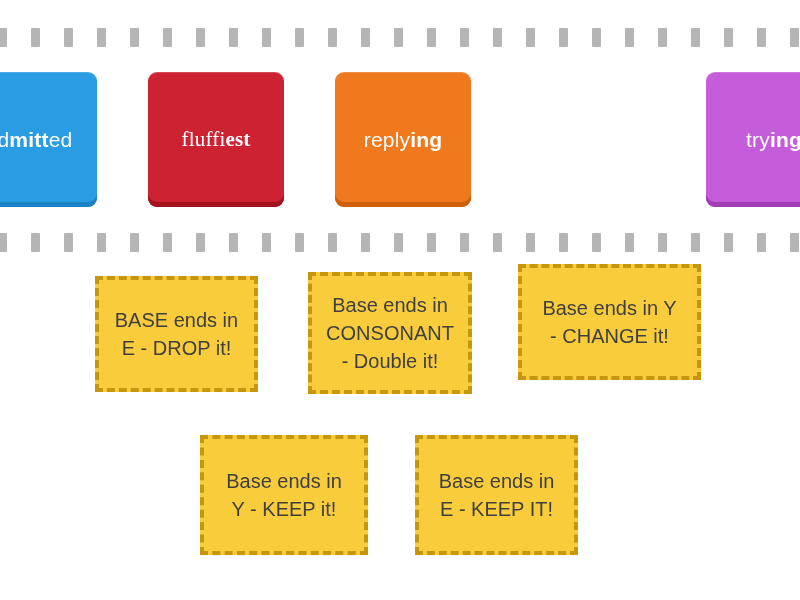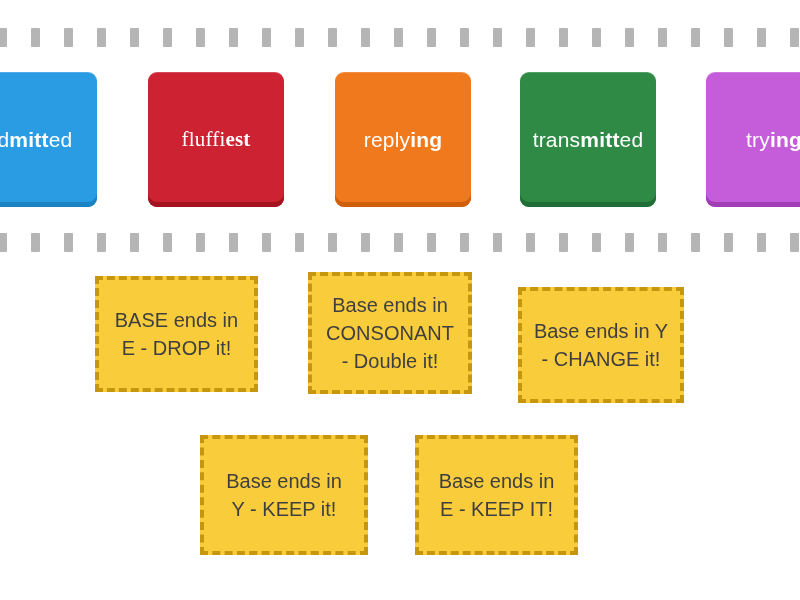--- a/index.html
+++ b/index.html
@@ -25,21 +25,21 @@
     position:absolute;box-sizing:border-box;
     background:var(--box-fill,#f9cc3b);
     border:4px dashed var(--box-border,#c6970e);
     display:flex;align-items:center;justify-content:center;
     text-align:center;color:var(--box-text,#3f3f3f);
     font-size:20px;line-height:28px;cursor:pointer;
   }
   .abox-text{white-space:pre-line;}
   .b0{left:95px;top:276px;width:163px;height:116px}
   .b1{left:308px;top:272px;width:164px;height:122px}
-  .b2{left:518px;top:287px;width:166px;height:116px}
+  .b2{left:518px;top:264px;width:183px;height:116px}
   .b3{left:200px;top:435px;width:168px;height:120px}
   .b4{left:415px;top:435px;width:163px;height:120px}
 </style>
 </head>
 <body>
 
 <div class="stage">
 
   <div class="perf-row top">
       <span class="perf"></span>
@@ -98,23 +98,20 @@
 
   <div class="card c0" style="background-color: rgb(42, 156, 228); box-shadow: rgb(27, 130, 196) 0px -5px 0px inset, rgba(255, 255, 255, 0.18) 0px 1px 0px inset;">
     <span class="word"><span>ad</span><span class="b">mitt</span><span>ed</span></span>
   </div>
   <div class="card c1" style="background-color: rgb(205, 34, 50); box-shadow: rgb(165, 18, 31) 0px -5px 0px inset, rgba(255, 255, 255, 0.18) 0px 1px 0px inset; font-family: Liberation Serif, serif;">
     <span class="word"><span>fluffi</span><span class="b">est</span><span></span></span>
   </div>
   <div class="card c2" style="background-color: rgb(240, 121, 30); box-shadow: rgb(207, 95, 10) 0px -5px 0px inset, rgba(255, 255, 255, 0.18) 0px 1px 0px inset;">
     <span class="word"><span>reply</span><span class="b">ing</span><span></span></span>
   </div>
-  <div class="card c3" style="background-color: rgb(46, 138, 69); box-shadow: rgb(31, 110, 53) 0px -5px 0px inset, rgba(255, 255, 255, 0.18) 0px 1px 0px inset;">
-    <span class="word"><span>trans</span><span class="b">mitt</span><span>ed</span></span>
-  </div>
   <div class="card c4" style="background-color: rgb(197, 92, 217); box-shadow: rgb(162, 61, 182) 0px -5px 0px inset, rgba(255, 255, 255, 0.18) 0px 1px 0px inset;">
     <span class="word"><span>try</span><span class="b">ing</span><span></span></span>
   </div>
 
   <div class="abox b0">
     <span class="abox-text">BASE ends in
 E - DROP it!</span>
   </div>
   <div class="abox b1">
     <span class="abox-text">Base ends in

